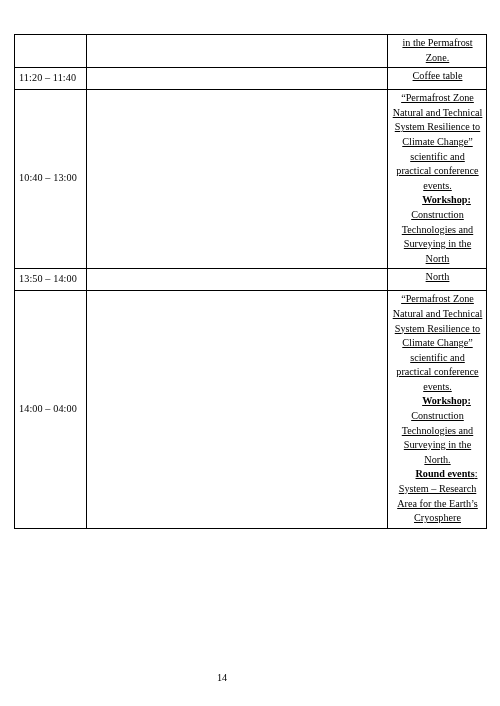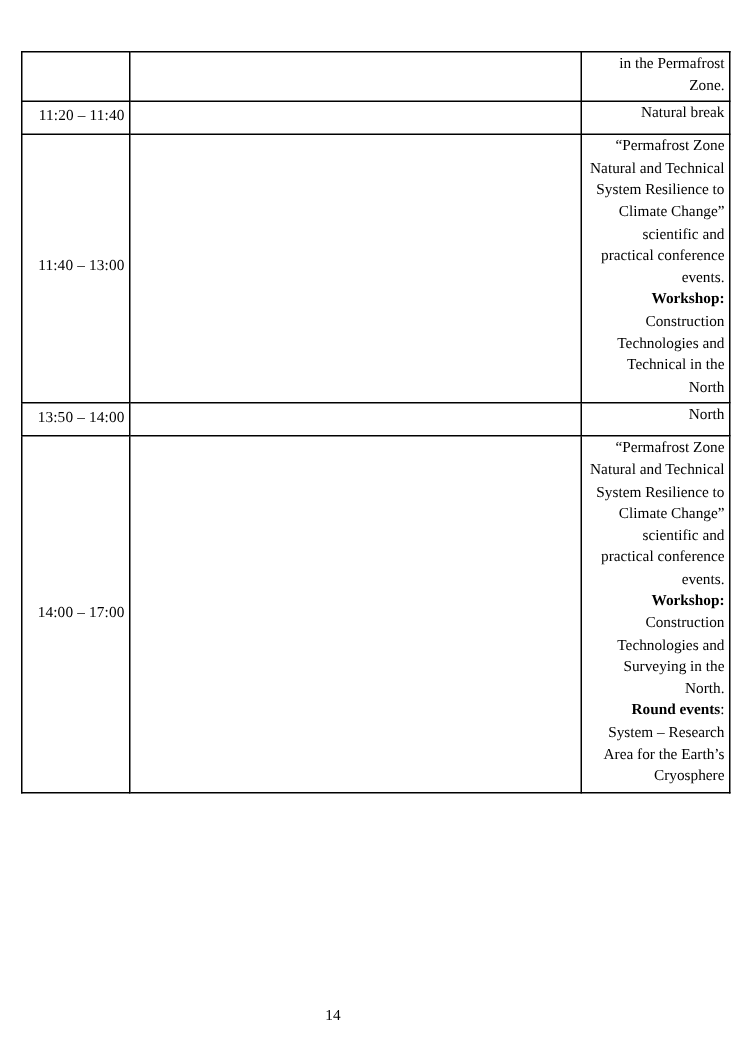--- a/index.html
+++ b/index.html
@@ -39,31 +39,32 @@
     padding: 1px 3px 2px 4px;
     font-size: 10.2px;
     line-height: 14.6px;
   }
 
   .col-time   { width: 72px; }
   .col-middle { width: 301px; }
   .col-desc   { width: 99px; }
 
   td.time-cell {
-    text-align: right;
+    text-align: left;
     vertical-align: middle;
     white-space: nowrap;
     letter-spacing: 0.1px;
   }
   td.middle-cell {
     
   }
   td.desc-cell {
-    text-align: right;
+    text-align: center;
     word-wrap: break-word;
+    text-decoration: underline;
   }
 
   .desc-cell p {
     margin: 0;
     padding: 0;
   }
   .lead-label {
     font-weight: bold;
     margin-left: 18px;
   }
@@ -98,43 +99,43 @@
         <td class="middle-cell"></td>
         <td class="desc-cell">
           <p>in the Permafrost Zone.</p>
         </td>
       </tr>
 
       <tr style="height:22px;">
         <td class="time-cell">11:20 – 11:40</td>
         <td class="middle-cell"></td>
         <td class="desc-cell">
-          <p>Natural break</p>
+          <p>Coffee table</p>
         </td>
       </tr>
 
       <tr style="height:172px;">
-        <td class="time-cell">11:40 – 13:00</td>
+        <td class="time-cell">10:40 – 13:00</td>
         <td class="middle-cell"></td>
         <td class="desc-cell">
           <p><span>“Permafrost Zone Natural and Technical System Resilience to Climate Change” scientific and practical conference events.</span></p>
-          <p><span class="lead-label">Workshop:</span><span> Construction Technologies and Technical in the North</span></p>
+          <p><span class="lead-label">Workshop:</span><span> Construction Technologies and Surveying in the North</span></p>
         </td>
       </tr>
 
       <tr style="height:22px;">
         <td class="time-cell">13:50 – 14:00</td>
         <td class="middle-cell"></td>
         <td class="desc-cell">
           <p>North</p>
         </td>
       </tr>
 
       <tr style="height:232px;">
-        <td class="time-cell">14:00 – 17:00</td>
+        <td class="time-cell">14:00 – 04:00</td>
         <td class="middle-cell"></td>
         <td class="desc-cell">
           <p><span>“Permafrost Zone Natural and Technical System Resilience to Climate Change” scientific and practical conference events.</span></p>
           <p><span class="lead-label">Workshop:</span><span> Construction Technologies and Surveying in the North.</span></p>
           <p><span class="lead-label">Round events</span><span>: System – Research Area for the Earth’s Cryosphere</span></p>
         </td>
       </tr>
 
     </tbody>
   </table>

